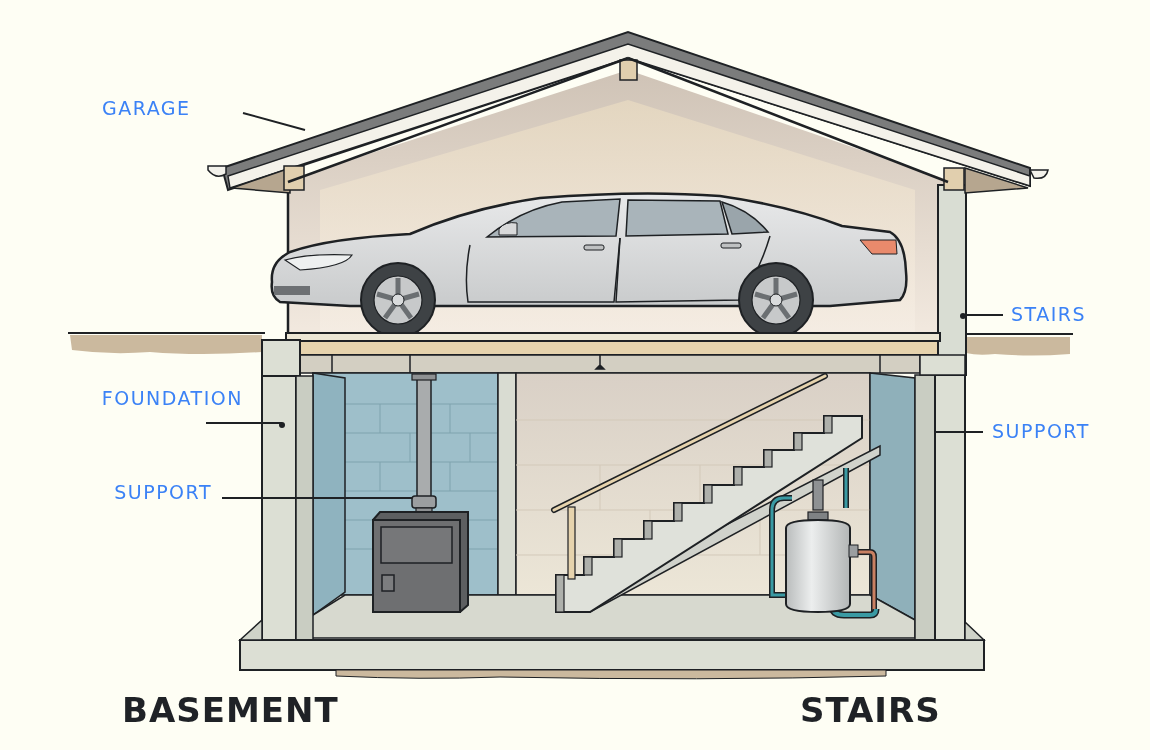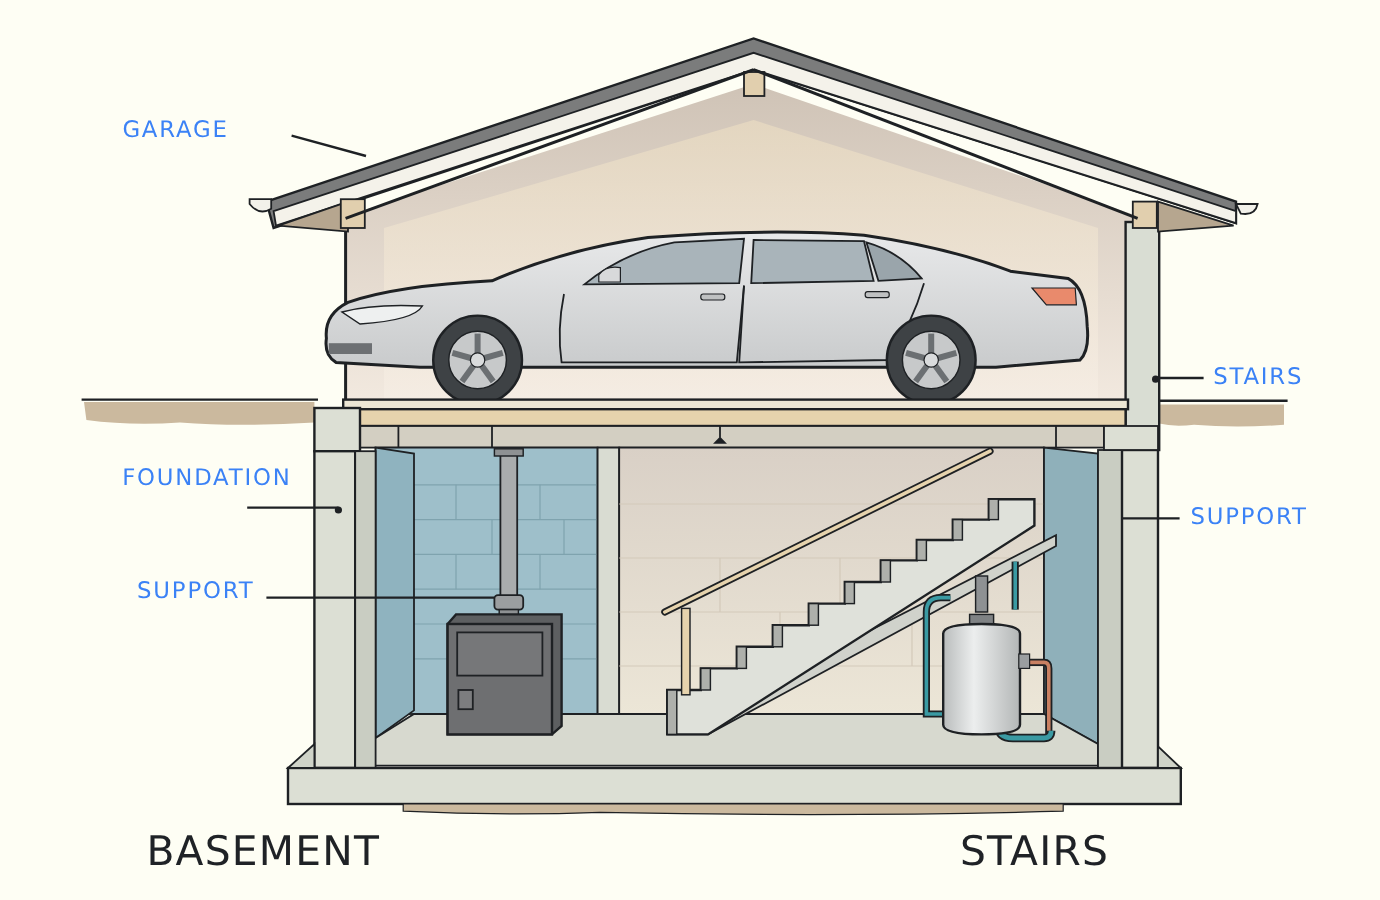--- a/index.html
+++ b/index.html
@@ -16,21 +16,21 @@
       font-family: "DejaVu Sans", "Liberation Sans", sans-serif;
       font-size: 19px;
       letter-spacing: 1.5px;
       line-height: 25px;
       white-space: nowrap;
     }
     .label.center { text-align: right; }
     .title {
       position: absolute;
       font-family: "DejaVu Sans", "Liberation Sans", sans-serif;
-      font-weight: normal;
+      font-weight: bold;
       font-size: 34px;
       letter-spacing: 1px;
       color: #1f2226;
       white-space: nowrap;
     }
   </style>
 </head>
 <body>
 
 <svg id="diagram" viewBox="0 0 1150 750" xmlns="http://www.w3.org/2000/svg">

